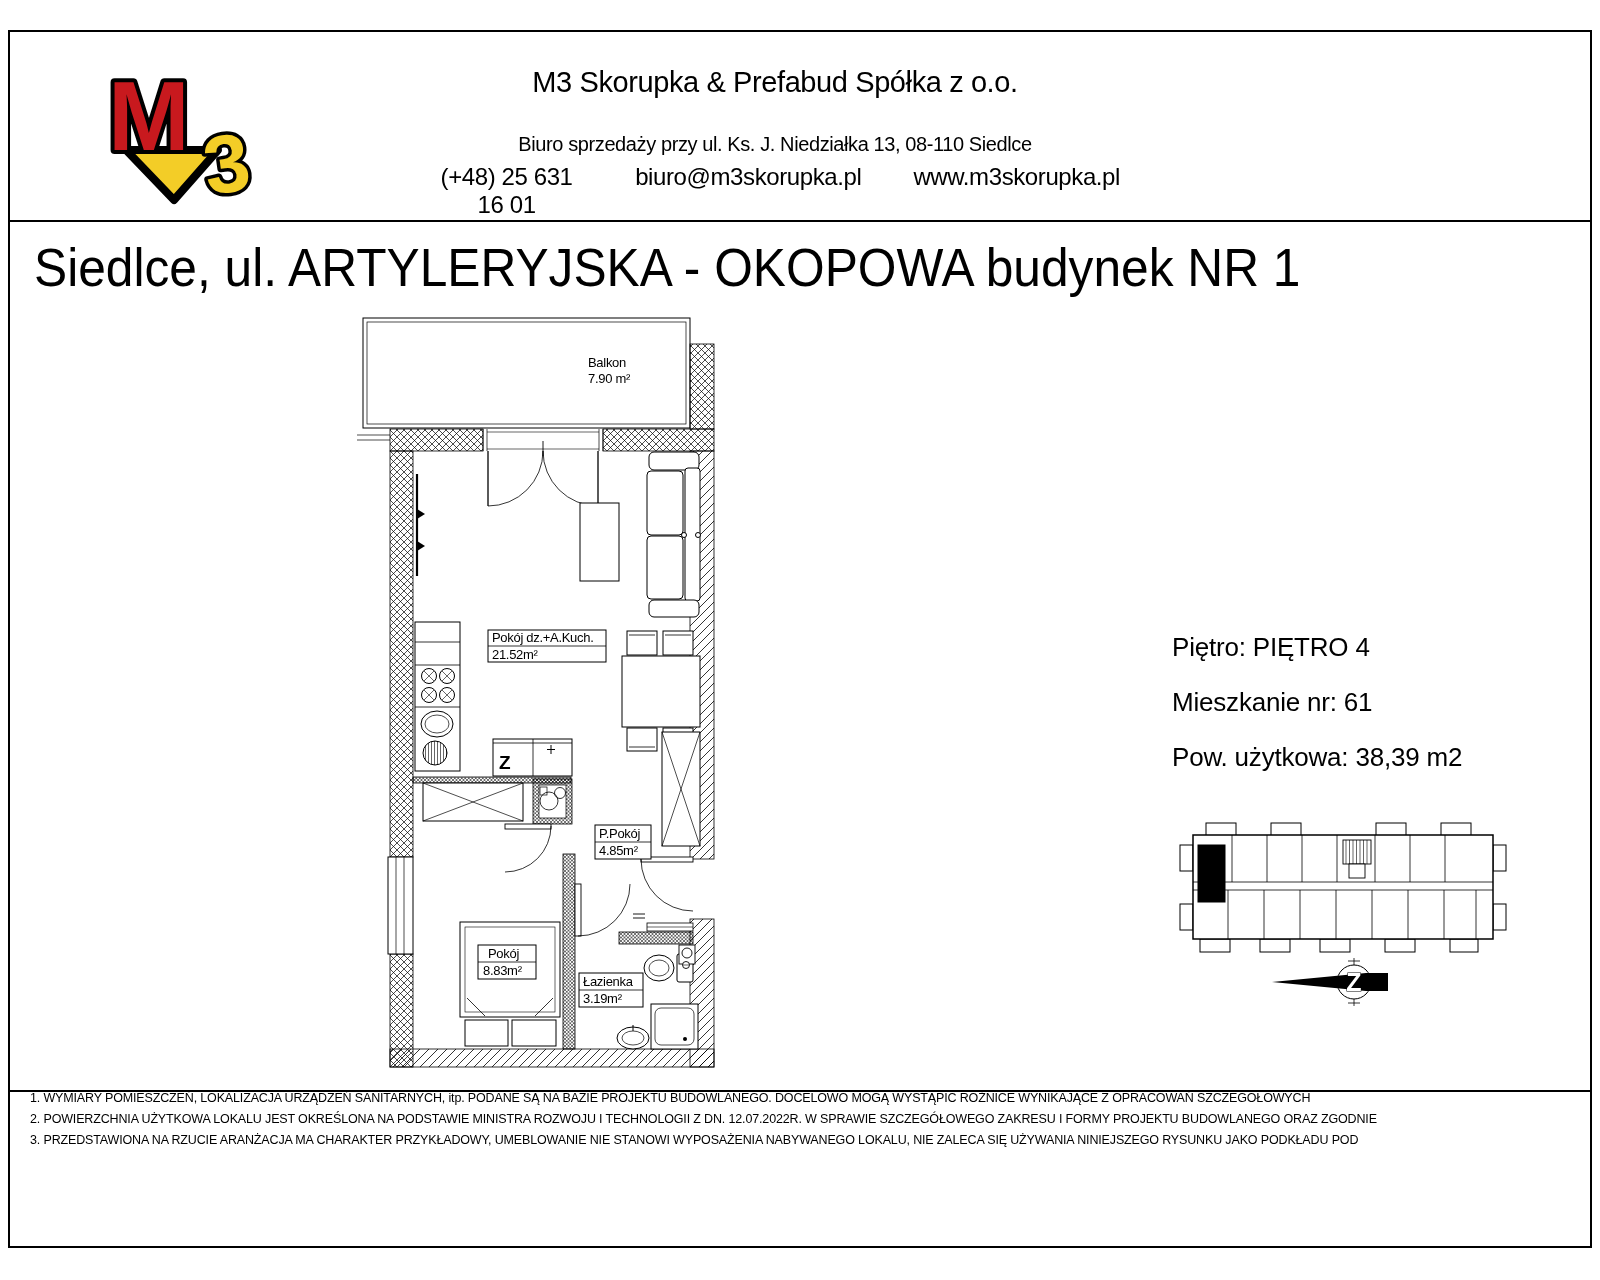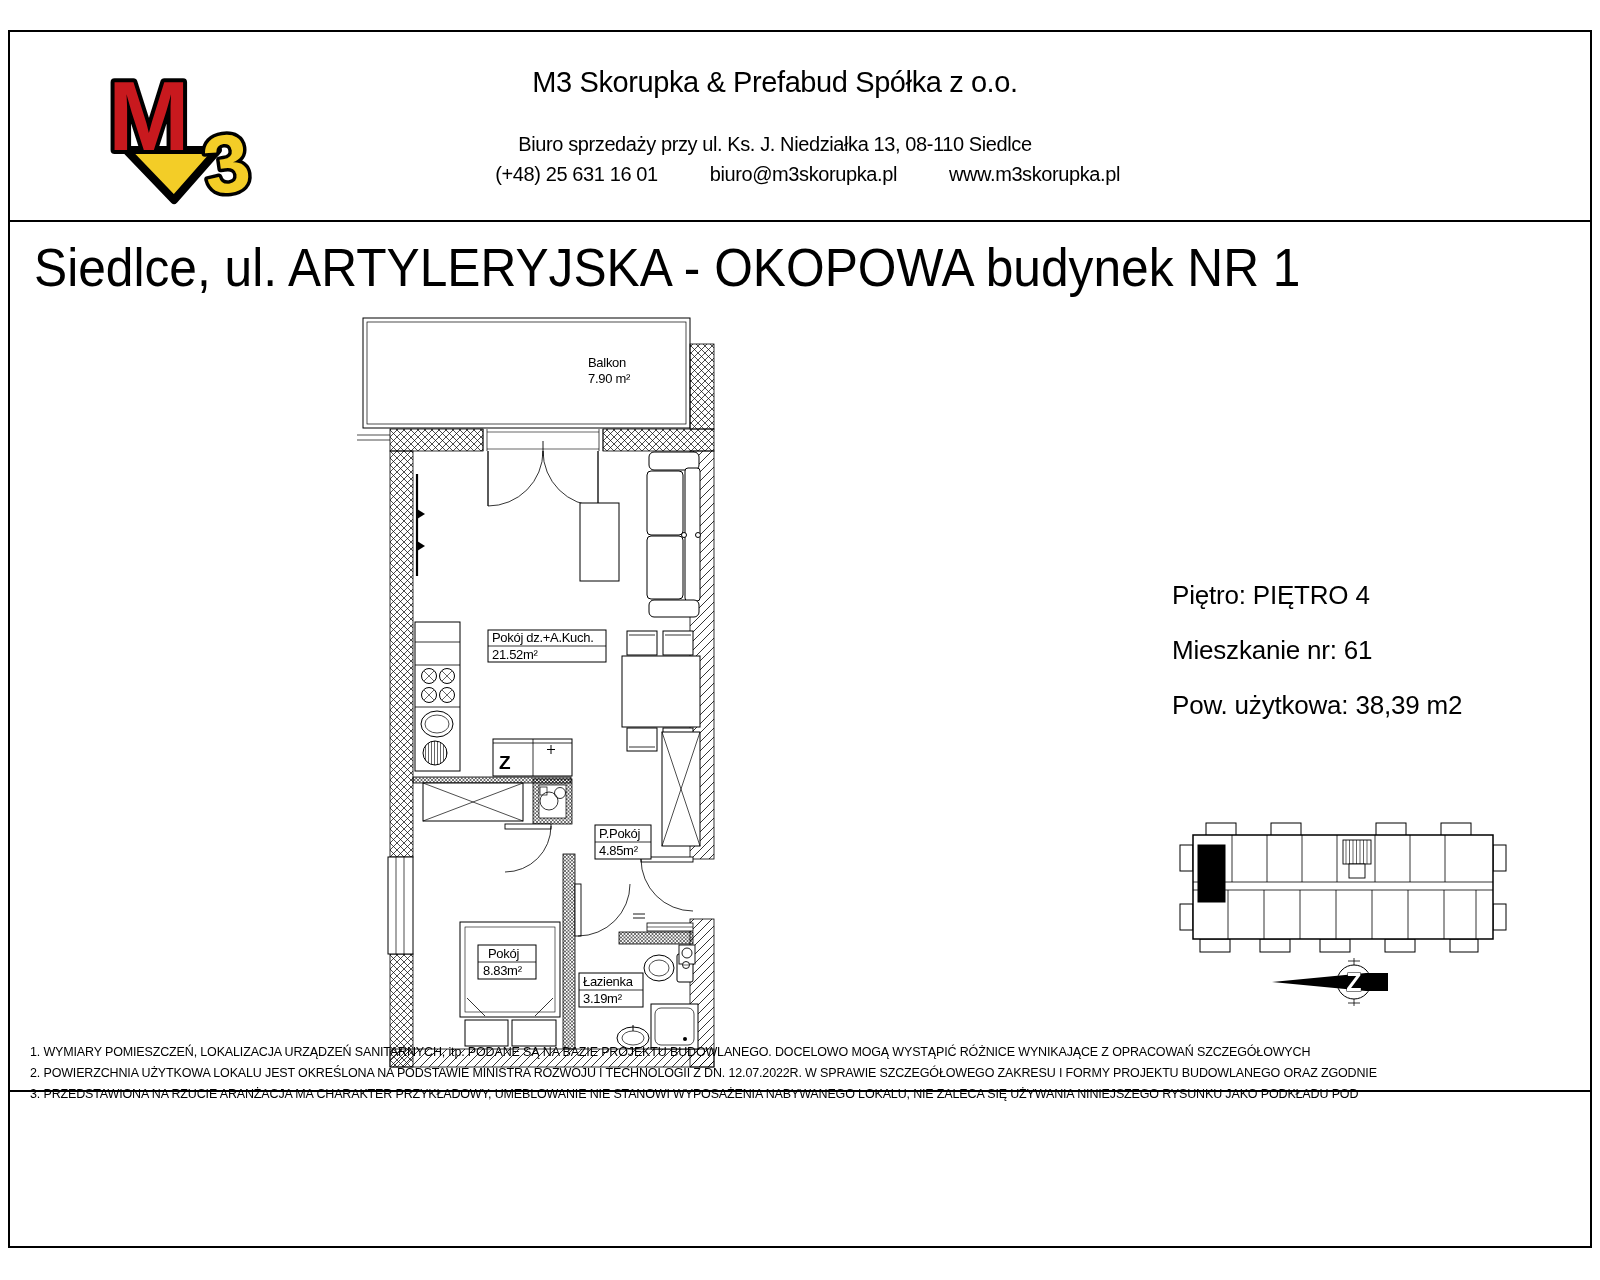--- a/index.html
+++ b/index.html
@@ -16,39 +16,39 @@
   #footer-box { left: 8px; top: 1090px; width: 1584px; height: 158px; }
 
   #logo { position: absolute; left: 88px; top: 18px; }
 
   .header-text {
     position: absolute; left: 420px; top: 34px; width: 690px;
     text-align: center; letter-spacing: -0.4px;
   }
   .company { font-size: 29px; margin-bottom: 4px; }
   .hline   { font-size: 20px; margin-bottom: 7px; margin-top: 34px; }
-  .contact { display: flex; justify-content: flex-end; gap: 52px; font-size: 20px; margin-top: 3px; }
+  .contact { display: flex; justify-content: space-between; gap: 52px; font-size: 24px; margin-top: 3px; }
 
   #page-title {
     position: absolute; left: 34px; top: 236px;
     font-size: 54px; white-space: nowrap;
     transform: scaleX(0.92); transform-origin: left top;
   }
 
   #plan-wrap { position: absolute; left: 355px; top: 304px; }
   #info {
-    position: absolute; left: 1172px; top: 580px;
+    position: absolute; left: 1172px; top: 632px;
     font-size: 26px; letter-spacing: -0.2px;
   }
   #info div { height: 55px; }
 
   #mini-wrap { position: absolute; left: 1160px; top: 812px; }
 
   #footnotes {
-    position: absolute; left: 30px; top: 1042px; width: 1530px;
+    position: absolute; left: 30px; top: 1088px; width: 1530px;
     font-size: 12.5px; line-height: 21px; letter-spacing: -0.15px;
     white-space: nowrap;
   }
 
   svg text { font-family: "Liberation Sans", sans-serif; }
   .plan-label { font-size: 13px; letter-spacing: -0.3px; }
 </style>
 </head>
 <body>
 

